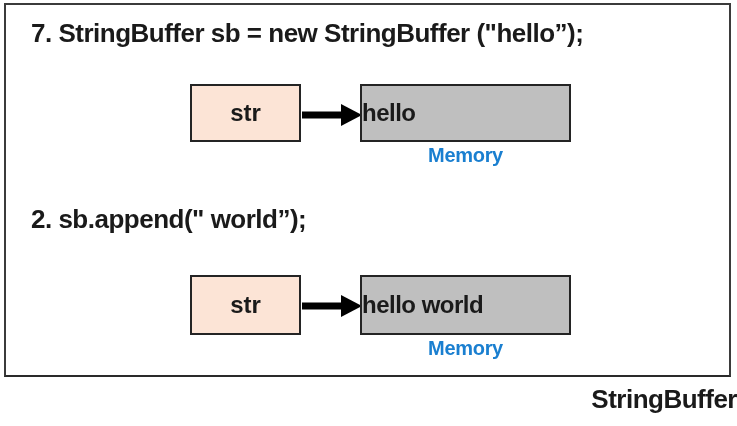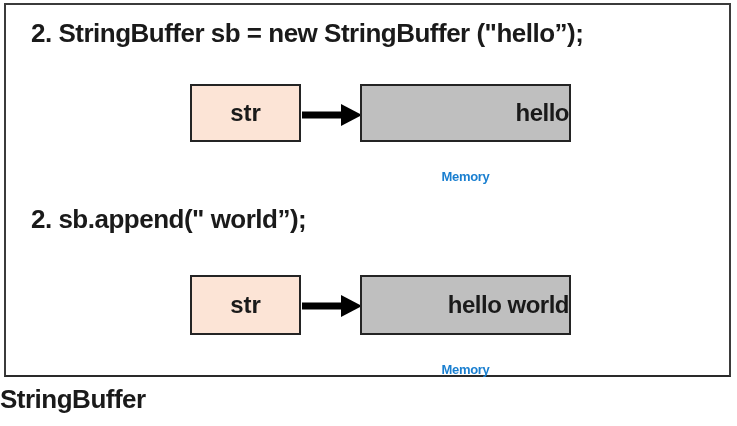--- a/index.html
+++ b/index.html
@@ -53,68 +53,67 @@
   }
   .mem-box {
     position: absolute;
     left: 354px;
     width: 211px;
     box-sizing: border-box;
     background: var(--memory-box-fill, #bfbfbf);
     border: 2px solid var(--box-border, #242424);
     display: flex;
     align-items: center;
-    justify-content: flex-end;
+    justify-content: flex-start;
     font-size: 24px;
     font-weight: bold;
     letter-spacing: -0.5px;
     color: var(--text, #1a1a1a);
   }
   .r1 .var-box, .r1 .mem-box { top: 79px; height: 58px; }
   .r2 .var-box, .r2 .mem-box { top: 270px; height: 60px; }
   .arrow {
     position: absolute;
     left: 296px;
     width: 60px;
     height: 24px;
   }
   .r1 .arrow { top: 98px; }
   .r2 .arrow { top: 289px; }
   .mem-label {
     position: absolute;
     left: 354px;
     width: 211px;
     text-align: center;
-    font-size: 13px;
+    font-size: 20px;
     font-weight: bold;
     letter-spacing: -0.3px;
     color: var(--memory-label-color, #1a7fd0);
-    margin-top: 25px;
   }
   .r1 .mem-label { top: 139px; }
   .r2 .mem-label { top: 332px; }
   .caption {
     position: absolute;
     left: 0;
     top: 384px;
     width: 100%;
-    text-align: left;
+    text-align: right;
     font-size: 26px;
     font-weight: bold;
     letter-spacing: -0.5px;
     color: var(--text, #1a1a1a);
   }
 </style>
 </head>
 <body>
 
 <div class="canvas">
   <div class="outer-box">
 
-    <div class="statement s1">2. StringBuffer sb = new StringBuffer ("hello”);</div>
+    <div class="statement s1">7. StringBuffer sb = new StringBuffer ("hello”);</div>
 
     <div class="row r1">
       <div class="var-box">
         <span>str</span>
       </div>
 
       <svg class="arrow" viewBox="0 0 60 24" aria-hidden="true">
         <rect x="0" y="8.5" width="42" height="7" fill="#000000"></rect>
         <polygon points="39,1 60,12 39,23" fill="#000000"></polygon>
       </svg>

